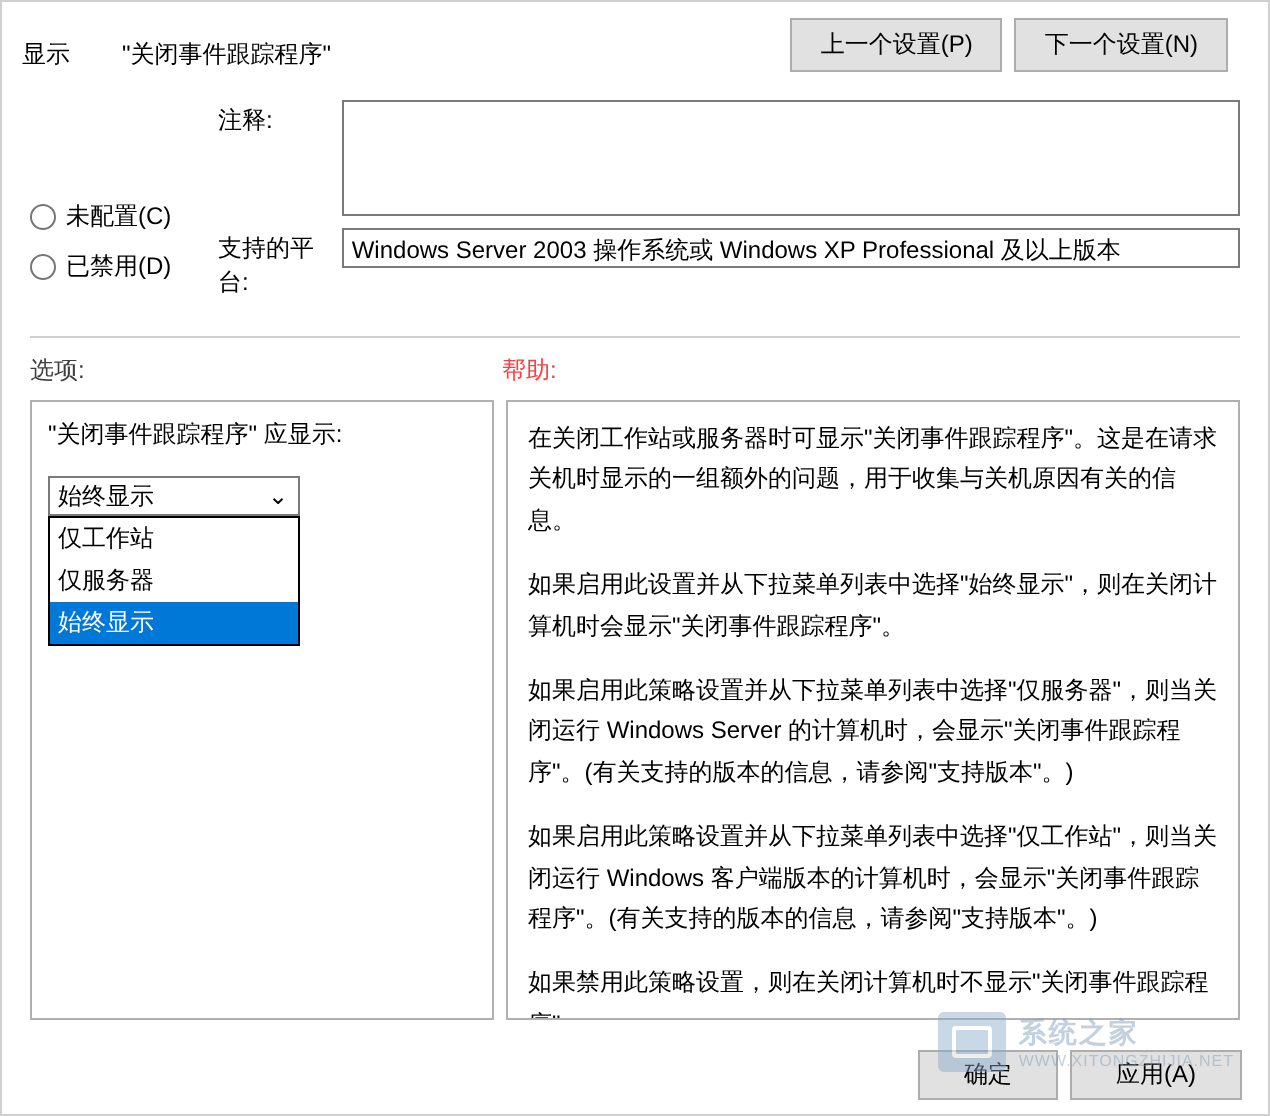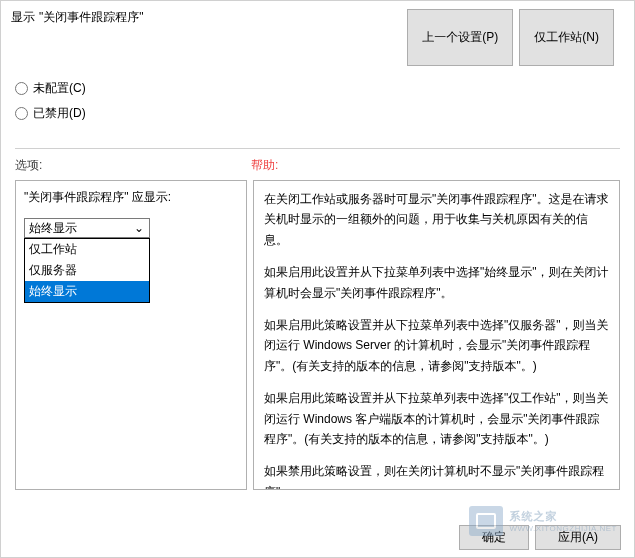--- a/index.html
+++ b/index.html
@@ -1,21 +1,21 @@
 <!DOCTYPE html>
 <html><head>
   <meta charset="utf-8">
   <style>
     * { margin: 0; padding: 0; box-sizing: border-box; font-family: "Microsoft YaHei", "Segoe UI", Tahoma, sans-serif; font-size: 12px; }
     body { background: #fff; width: 635px; height: 558px; position: relative; }
     .window { width: 635px; height: 558px; background: #fff; border: 1px solid #d0d0d0; }
     
-    .title-bar { padding: 8px 10px; display: flex; align-items: flex-start; gap: 4px; }
+    .title-bar { padding: 8px 10px; display: flex; align-items: flex-end; gap: 26px; }
     .nav-buttons { margin-left: auto; display: flex; gap: 6px; margin-right: 10px; }
-    .nav-btn { background: #e1e1e1; border: 1px solid #adadad; padding: 19px 14px; cursor: pointer; }
+    .nav-btn { background: #e1e1e1; border: 1px solid #adadad; padding: 4px 14px; cursor: pointer; }
     
     .config-section { padding: 6px 14px 8px 14px; }
     .config-row { display: flex; align-items: flex-end; margin-bottom: 6px; }
     .radio-group { width: 94px; }
     .radio-item { display: flex; align-items: center; gap: 5px; margin-bottom: 8px; cursor: pointer; }
     .radio-item input[type="radio"] { width: 13px; height: 13px; cursor: pointer; }
     .radio-label { color: #000; }
     
     .right-col { flex: 1; }
     .label-col { width: 66px; color: #000; padding-top: 2px; }
@@ -43,48 +43,58 @@
     .help-panel { flex: 1; height: 310px; border: 1px solid #b0b0b0; padding: 8px 10px; overflow-y: auto; color: #000; line-height: 1.7; }
     .help-panel p { margin-bottom: 12px; }
     
     .bottom-buttons { position: absolute; bottom: 8px; right: 14px; display: flex; gap: 6px; align-items: flex-start; }
     .action-btn { background: #e1e1e1; border: 1px solid #adadad; padding: 3px 22px; cursor: pointer; }
     
     .watermark { position: absolute; right: 18px; bottom: 22px; opacity: 0.45; pointer-events: none; display: flex; align-items: center; gap: 6px; z-index: 5; }
     .watermark-icon { width: 34px; height: 30px; background: #88a8c8; border-radius: 3px; display: flex; align-items: center; justify-content: center; }
     .watermark-icon-inner { width: 20px; height: 16px; border: 2px solid #fff; border-radius: 2px; }
     .watermark-text { display: flex; flex-direction: column; color: #7a9ab8; }
-    .watermark-text .zh { font-size: 11px; font-weight: bold; letter-spacing: 1px; }
+    .watermark-text .zh { font-size: 14px; font-weight: bold; letter-spacing: 1px; }
     .watermark-text .en { font-size: 8px; letter-spacing: 0.5px; }
   </style>
 </head>
 <body>
 
 <div class="window">
 
   <div class="title-bar">
     <span>显示</span>
     <span>"关闭事件跟踪程序"</span>
     <div class="nav-buttons">
       <button class="nav-btn">上一个设置(P)</button>
-      <button class="nav-btn">仅工作站(N)</button>
+      <button class="nav-btn">下一个设置(N)</button>
     </div>
   </div>
 
   <div class="config-section">
     <div class="config-row">
       <div class="radio-group">
         <label class="radio-item">
           <input type="radio" name="state" style="">
           <span class="radio-label">未配置(C)</span>
         </label>
         <label class="radio-item">
           <input type="radio" name="state" style="">
           <span class="radio-label">已禁用(D)</span>
         </label>
+      </div>
+      <div class="right-col">
+        <div style="display:flex; align-items:flex-start; gap:4px; margin-bottom:6px;">
+          <div class="label-col">注释:</div>
+          <textarea class="comment-box" style=""></textarea>
+        </div>
+        <div style="display:flex; align-items:flex-start; gap:4px;">
+          <div class="label-col">支持的平台:</div>
+          <div class="platform-box">Windows Server 2003 操作系统或 Windows XP Professional 及以上版本</div>
+        </div>
       </div>
     </div>
   </div>
 
   <hr class="divider">
 
   <div class="options-help-row">
     <div class="options-label">选项:</div>
     <div class="help-label">帮助:</div>
   </div>

